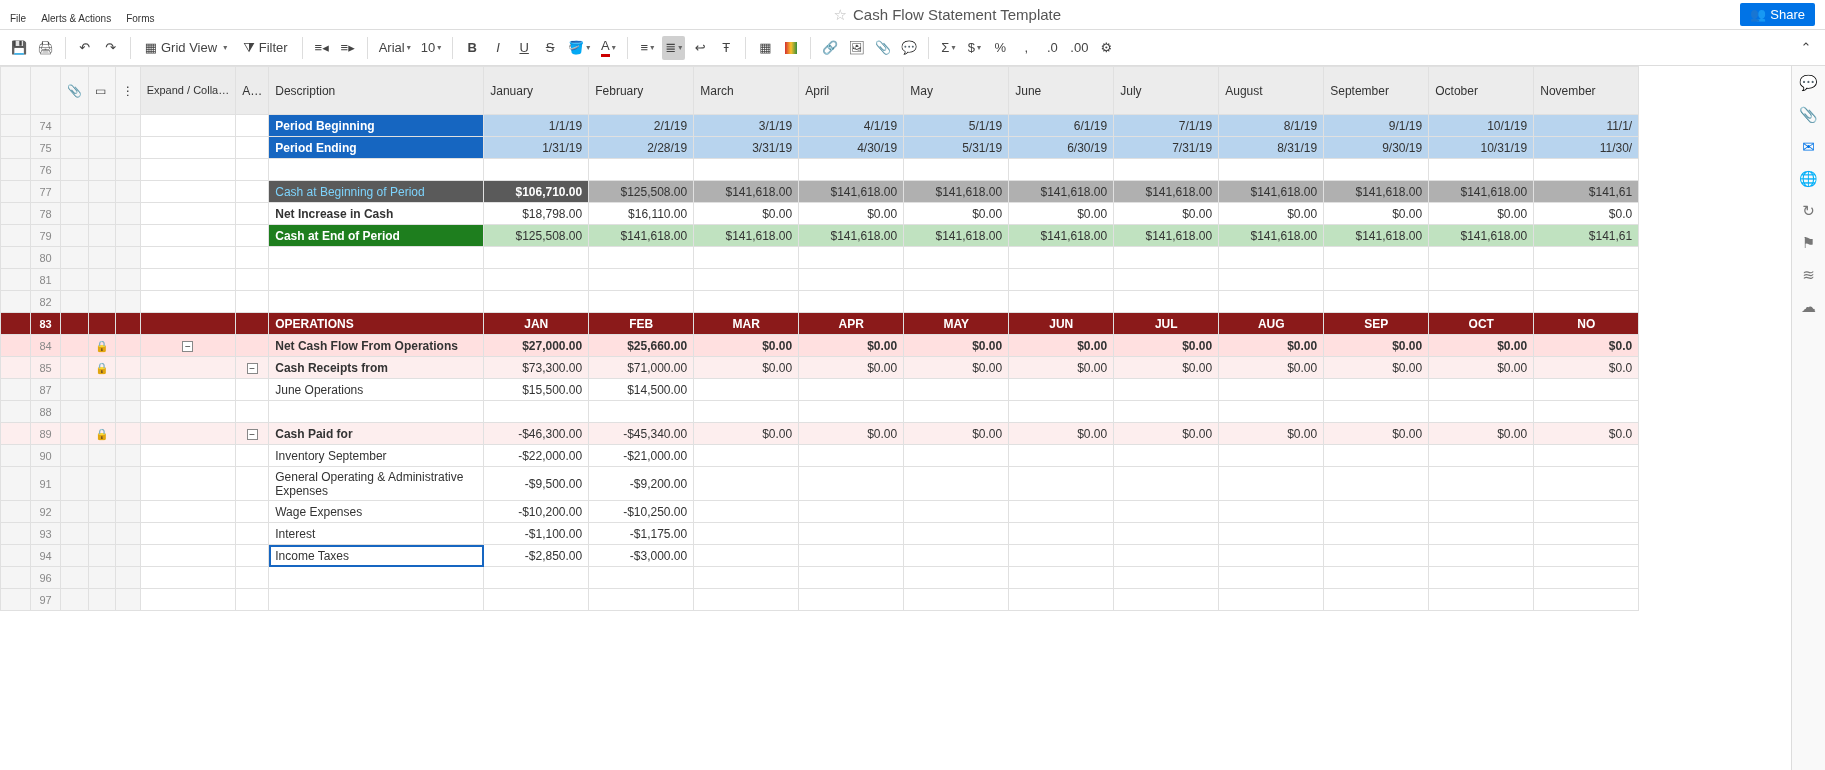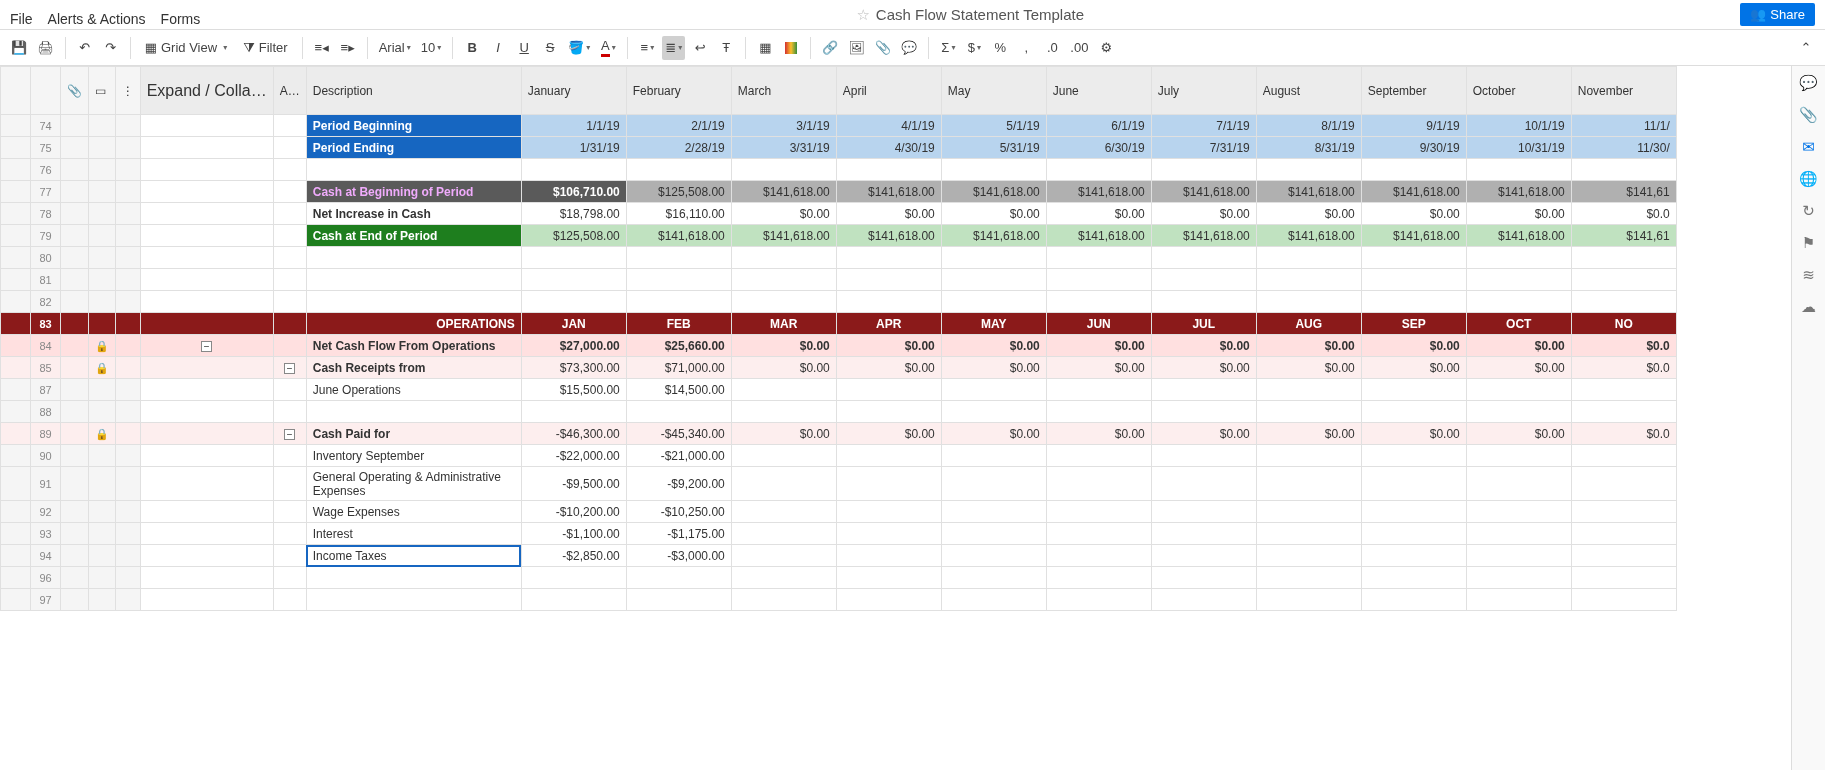--- a/index.html
+++ b/index.html
@@ -2,21 +2,21 @@
 <html><head>
 <meta charset="utf-8">
 <style>
 * { margin: 0; padding: 0; box-sizing: border-box; }
 body { font-family: Arial, sans-serif; font-size: 12px; color: #333; overflow: hidden; }
 .app { width: 1825px; height: 770px; display: flex; flex-direction: column; background: #fff; }
 
 
 .menubar { height: 30px; background: #fff; border-bottom: 1px solid #ddd; display: flex; align-items: center; padding: 0 10px; }
 .menubar-left { display: flex; gap: 15px; }
-.menubar-left span { cursor: pointer; font-size: 14px; margin-top: 8px; }
+.menubar-left span { cursor: pointer; font-size: 10px; margin-top: 8px; }
 .menubar-center { flex: 1; text-align: center; font-size: 15px; color: #555; display:flex; align-items:center; justify-content:center; gap:6px;}
 .menubar-center .star { color: #bbb; }
 .share-btn { background: #0073e6; color: #fff; padding: 4px 10px; border-radius: 2px; font-size: 13px; display:flex; align-items:center; gap:4px; cursor:pointer;}
 
 
 .toolbar { height: 36px; background: #fff; border-bottom: 1px solid #ddd; display: flex; align-items: center; padding: 0 8px; gap: 4px; }
 .toolbar .sep { width: 1px; height: 22px; background: #ddd; margin: 0 4px; }
 .toolbar .btn { min-width: 22px; height: 24px; display: flex; align-items: center; justify-content: center; cursor: pointer; color: #444; font-size: 13px; padding: 0 3px; border-radius:2px;}
 .toolbar .btn.active { background: #d0d0d0; }
 .toolbar .grid-view { display:flex; align-items:center; gap:4px; padding:0 6px;}
@@ -30,36 +30,36 @@
 .grid-wrap { flex:1; display:flex; overflow:hidden; position:relative;}
 .grid { flex:1; overflow:auto; }
 table { border-collapse: collapse; table-layout: fixed; }
 th, td { border: 1px solid #e0e0e0; height: 22px; font-size: 12px; text-align: left; padding: 2px 6px; white-space: nowrap; overflow:hidden;}
 thead th { background: #ececec; height: 48px; font-weight: normal; color: #333; position: sticky; top: 0; vertical-align: middle;}
 thead th.monthcol { text-align:left; }
 .rownum { background: #f5f5f5; text-align: center; color: #888; width: 30px; font-size:11px;}
 .gutter { background: #f5f5f5; width:18px; }
 .gutter2 { background:#f5f5f5; width:18px;}
 .hdr-desc { width: 215px; }
-.hdr-exp { width: 48px; font-size:16px; line-height:1.1;}
+.hdr-exp { width: 48px; font-size:11px; line-height:1.1;}
 .hdr-a { width:30px; }
 .monthcol { width: 105px; }
 
 
 .row-blue td.desc { background: #1666c1; color: #fff; font-weight: bold; }
 .row-blue td.val { background: #b8d4ee; text-align:right; }
-.row-gray td.desc { background: #5a5a5a; color: #f0abfc; font-weight: bold; }
+.row-gray td.desc { background: #5a5a5a; color: #7dd3fc; font-weight: normal; }
 .row-gray td.val { background: #b0b0b0; text-align:right; }
 .row-gray td.val.first { background:#5a5a5a; color:#fff; font-weight:bold;}
 .row-lite td.desc { background: #fff; font-weight:bold;}
 .row-lite td.val { text-align:right; }
 .row-green td.desc { background: #1e7e1e; color:#fff; font-weight:bold;}
 .row-green td.val { background: #c0e2c0; text-align:right;}
 .row-maroon td { background: #8b1a1a; color:#fff; font-weight:bold; text-align:center;}
-.row-maroon td.desc { text-align:right; }
+.row-maroon td.desc { text-align:left; }
 .row-pink td { background:#ffe0e0; }
 .row-pink td.desc { font-weight:bold; }
 .row-pink td.val { text-align:right; font-weight:bold;}
 .row-lpink td { background:#fdeeee; }
 .row-lpink td.desc { font-weight:bold; }
 .row-lpink td.val { text-align:right; }
 .row-plain td.val { text-align:right; }
 .expander { display:inline-block; width:11px; height:11px; border:1px solid #888; background:#fff; text-align:center; line-height:9px; font-size:10px; cursor:pointer;}
 .lock { color:#888; font-size:11px;}
 td.selected { outline:2px solid #1666c1; outline-offset:-2px; }

